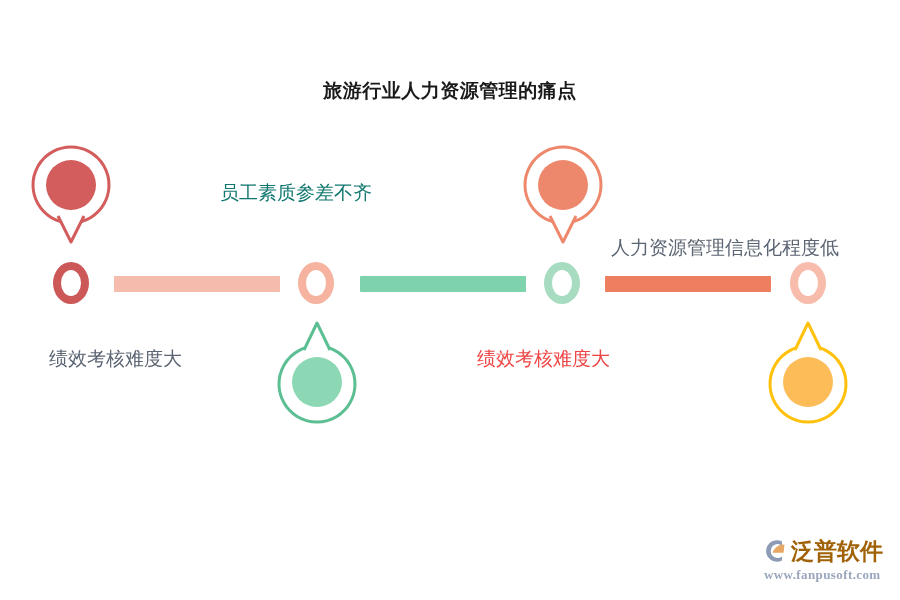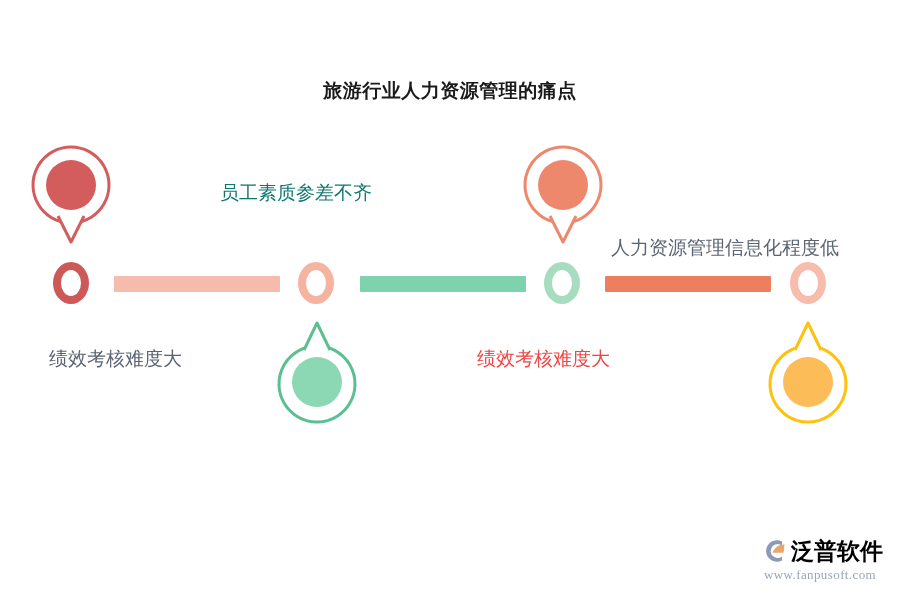--- a/index.html
+++ b/index.html
@@ -102,31 +102,32 @@
     height: 30px;
   }
   .wm-logo {
     width: 26px;
     height: 26px;
     margin-right: 3px;
   }
   .wm-name {
     font-size: 23px;
     font-weight: bold;
-    color: #000000;
+    color: #a16207;
     letter-spacing: 0px;
     line-height: 26px;
   }
   .wm-url {
     font-size: 13px;
     color: #9aa6bd;
     font-family: "Liberation Serif", "DejaVu Serif", serif;
     letter-spacing: 0.4px;
     margin-top: 1px;
     padding-left: 2px;
+    font-weight: bold;
   }
 </style>
 </head>
 <body style="background: rgb(255, 255, 255);">
 
 <div id="canvas">
 
   <div class="title" style="color: rgb(26, 26, 26);">旅游行业人力资源管理的痛点</div>
 
   <div class="axis">

